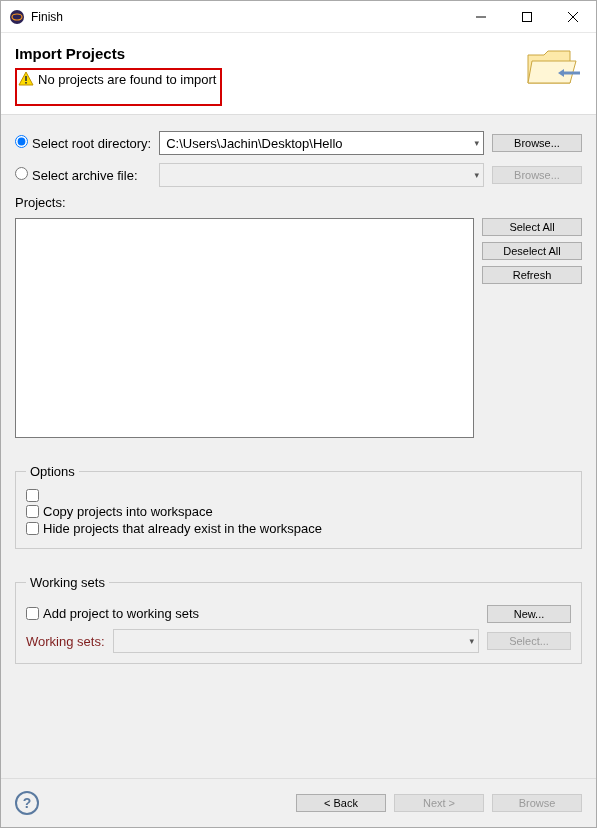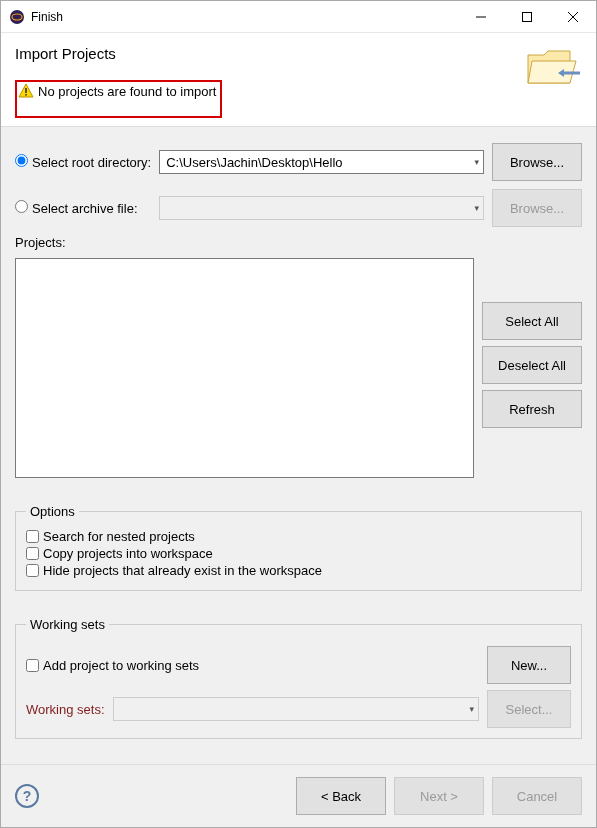--- a/index.html
+++ b/index.html
@@ -3,36 +3,36 @@
 <meta charset="utf-8">
 <style>
 * { box-sizing: border-box; margin: 0; padding: 0; font-family: "Segoe UI", Tahoma, sans-serif; font-size: 13px; }
 body { background: #fff; width: 597px; height: 828px; display: flex; flex-direction: column; border: 1px solid #aaa; }
 .titlebar { height: 32px; display: flex; align-items: center; padding-left: 8px; background: #fff; border-bottom: 1px solid #e8e8e8; }
 .titlebar .icon { width: 16px; height: 16px; margin-right: 6px; }
 .titlebar .title { flex: 1; font-size: 12px; }
 .titlebar .ctrl { width: 46px; height: 32px; display: flex; align-items: center; justify-content: center; font-family: "Segoe MDL2 Assets", sans-serif; font-size: 10px; }
 .banner { background: #fff; padding: 12px 14px 8px 14px; display: flex; align-items: flex-start; border-bottom: 1px solid #ddd; }
 .banner-left { flex: 1; }
-.banner h1 { font-size: 15px; font-weight: normal; margin-bottom: 18px; }
+.banner h1 { font-size: 15px; font-weight: bold; margin-bottom: 6px; }
 .warn-row { display: inline-flex; align-items: center; border: 2px solid #d40000; padding: 1px 4px 17px 1px; }
 .warn-row .w-icon { width: 16px; height: 16px; margin-right: 4px; }
 .folder-icon { width: 58px; height: 48px; margin-left: 8px; }
 .content { flex: 1; background: #f0f0f0; padding: 16px 14px 10px 14px; display: flex; flex-direction: column; gap: 8px; }
 .src-grid { display: grid; grid-template-columns: auto 1fr auto; gap: 8px 8px; align-items: center; }
 label { font-size: 13px; }
 input[type=radio] { margin-right: 4px; }
 .combo { height: 24px; border: 1px solid #7a7a7a; background: #fff; padding: 0 22px 0 6px; position: relative; display: flex; align-items: center; }
 .combo.disabled { background: #f0f0f0; border-color: #ccc; color: #888; }
 .combo .arrow { position: absolute; right: 4px; top: 50%; transform: translateY(-50%); font-size: 9px; color: #555; }
-button.win { height: 38px; min-width: 90px; background: #e1e1e1; border: 1px solid #adadad; padding: 0 12px; font-size: 13px; }
+button.win { height: 18px; min-width: 90px; background: #e1e1e1; border: 1px solid #adadad; padding: 0 12px; font-size: 11px; }
 button.win:disabled { color: #9a9a9a; background: #e1e1e1; border-color: #ccc; }
 .proj-area { display: flex; gap: 8px; }
 .proj-list { flex: 1; height: 220px; background: #fff; border: 1px solid #7a7a7a; }
-.proj-btns { display: flex; flex-direction: column; gap: 6px; width: 100px; margin-top: 44px; }
+.proj-btns { display: flex; flex-direction: column; gap: 6px; width: 100px; }
 fieldset { border: 1px solid #ccc; padding: 8px 10px 10px 10px; margin-top: 18px; }
 legend { padding: 0 4px; font-size: 13px; }
 .chk-row { display: flex; align-items: center; gap: 4px; margin: 2px 0; }
 .ws-row { display: flex; align-items: center; gap: 8px; margin-top: 6px; }
 .ws-row .lab-dis { color: #7f1d1d; }
 .ws-row .combo { flex: 1; }
 .ws-row button.win { min-width: 84px; text-align: center; }
 .footer { background: #f0f0f0; border-top: 1px solid #ddd; padding: 12px 14px; display: flex; align-items: center; gap: 8px; }
 .footer .spacer { flex: 1; }
 .help { width: 24px; height: 24px; border: 2px solid #5a7aa0; border-radius: 50%; display: flex; align-items: center; justify-content: center; color: #5a7aa0; font-weight: bold; font-size: 14px; }
@@ -114,21 +114,20 @@
       <button class="win">Select All</button>
       <button class="win">Deselect All</button>
       <button class="win">Refresh</button>
     </div>
   </div>
 
   <fieldset>
     <legend>Options</legend>
     <div class="chk-row">
         <input type="checkbox" style="">
-        <label>Search for nested projects</label>
       </div>
     <div class="chk-row">
         <input type="checkbox" style="">
         <label>Copy projects into workspace</label>
       </div>
     <div class="chk-row">
         <input type="checkbox" style="">
         <label>Hide projects that already exist in the workspace</label>
       </div>
   </fieldset>
@@ -151,14 +150,14 @@
       <button class="win" disabled="">Select...</button>
     </div>
   </fieldset>
 </div>
 
 <div class="footer">
   <div class="help">?</div>
   <div class="spacer"></div>
   <button class="win">&lt; Back</button>
   <button class="win" disabled="">Next &gt;</button>
-  <button class="win" disabled="">Cancel</button>
+  <button class="win" disabled="">Browse</button>
 </div>
 
 </body></html>

